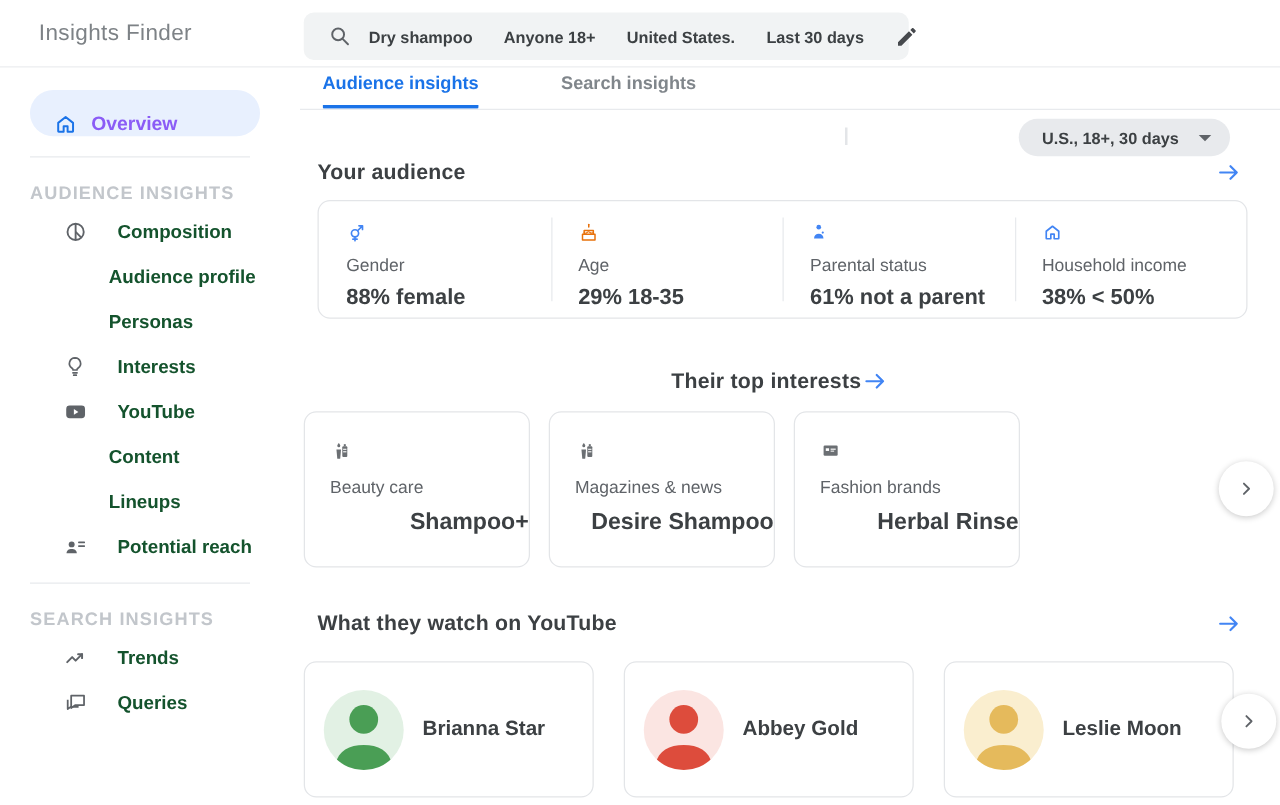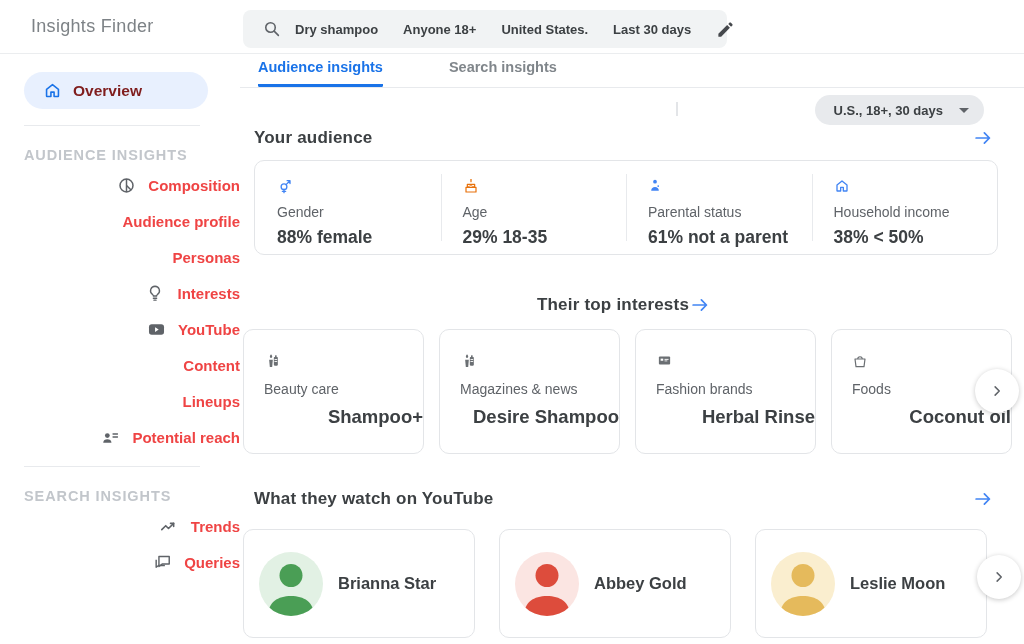--- a/index.html
+++ b/index.html
@@ -15,27 +15,27 @@
   .search-pill { position:absolute; left:243px; top:10px; width:484px; height:38px;
                  background:#f1f3f4; border-radius:8px; display:flex; align-items:center;
                  padding:0 20px; }
   .search-pill .seg { font-size:13px; color:#3c4043; font-weight:bold; margin-right:25px; white-space:nowrap; }
   .search-pill .sicon { margin-right:14px; }
   .search-pill .pencil { margin-left:auto; margin-right:10px; cursor:pointer; }
 
   
   .sidebar { position:absolute; top:54px; left:0; width:240px; height:590px; padding-top:18px; background:#fff; }
   .overview-pill { margin:0 32px 0 24px; height:37px; border-radius:18.5px; background:#e8f0fe;
-                   display:flex; align-items:center; padding-left:19px; gap:11px;
-                   color:#7f1d1d; font-weight:bold; font-size:15.5px; cursor:pointer; }
+                   display:flex; align-items:flex-end; padding-left:19px; gap:11px;
+                   color:#8b5cf6; font-weight:bold; font-size:15.5px; cursor:pointer; }
   .sb-divider { height:1px; background:#e8eaed; margin:16px 40px 0 24px; }
   .sb-header { margin:21px 0 4px 24px; font-size:14.5px; font-weight:bold;
                color:#c2c6cb; letter-spacing:.9px; }
-  .sb-item { height:36px; display:flex; align-items:center; padding-left:50px; gap:12px;
-             color:#ef4444; font-weight:bold; font-size:15px; cursor:pointer;justify-content:flex-end; }
+  .sb-item { height:36px; display:flex; align-items:center; padding-left:50px; gap:24px;
+             color:#14532d; font-weight:bold; font-size:15px; cursor:pointer; }
   .sb-item.sub { padding-left:87px; }
   .sb-item .icn { width:20px; height:20px; display:flex; align-items:center; justify-content:center; }
 
   
   .main { position:absolute; top:54px; left:240px; width:784px; height:590px; }
   .tabbar { height:34px; border-bottom:1px solid #e8eaed; display:flex; align-items:flex-end; }
   .tab { font-size:14.5px; font-weight:bold; color:#80868b; padding-bottom:9px; cursor:pointer;
          border-bottom:3px solid transparent; }
   .tab.active { color:#1a73e8; border-bottom-color:#1a73e8; border-radius:1.5px; }
   .tab.first { margin-left:18px; }
@@ -315,30 +315,20 @@
           <svg width="17" height="15" viewBox="0 0 24 24">
               <rect x="3" y="5.5" width="18" height="13" rx="1.6" fill="#6b6f73"></rect>
               <rect x="5.8" y="9" width="4.2" height="3.4" fill="#fff"></rect>
               <rect x="12" y="9.4" width="6.5" height="1.5" fill="#fff"></rect>
               <rect x="12" y="12" width="4.5" height="1.3" fill="#fff"></rect>
             </svg>
         </span>
         <div class="int-cat">Fashion brands</div>
         <div class="int-name">Herbal Rinse</div>
       </div>
-      <div class="int-card">
-        <span class="int-icon">
-          <svg width="16" height="16" viewBox="0 0 24 24" fill="none" stroke="#6b6f73" stroke-width="1.8" stroke-linejoin="round">
-              <path d="M4.5 9h15L18 20.5H6L4.5 9z"></path>
-              <path d="M8.7 9c0-4.5 6.6-4.5 6.6 0"></path>
-            </svg>
-        </span>
-        <div class="int-cat">Foods</div>
-        <div class="int-name">Coconut oil</div>
-      </div>
       <div class="chev-btn chev-int">
         <span>
           <svg width="18" height="18" viewBox="0 0 24 24" fill="none" stroke="#5f6368" stroke-width="2" stroke-linecap="round" stroke-linejoin="round">
               <path d="M9.5 6.5 15 12l-5.5 5.5"></path>
             </svg>
         </span>
       </div>
     </div>
 
     <div class="section-head yt-head">

